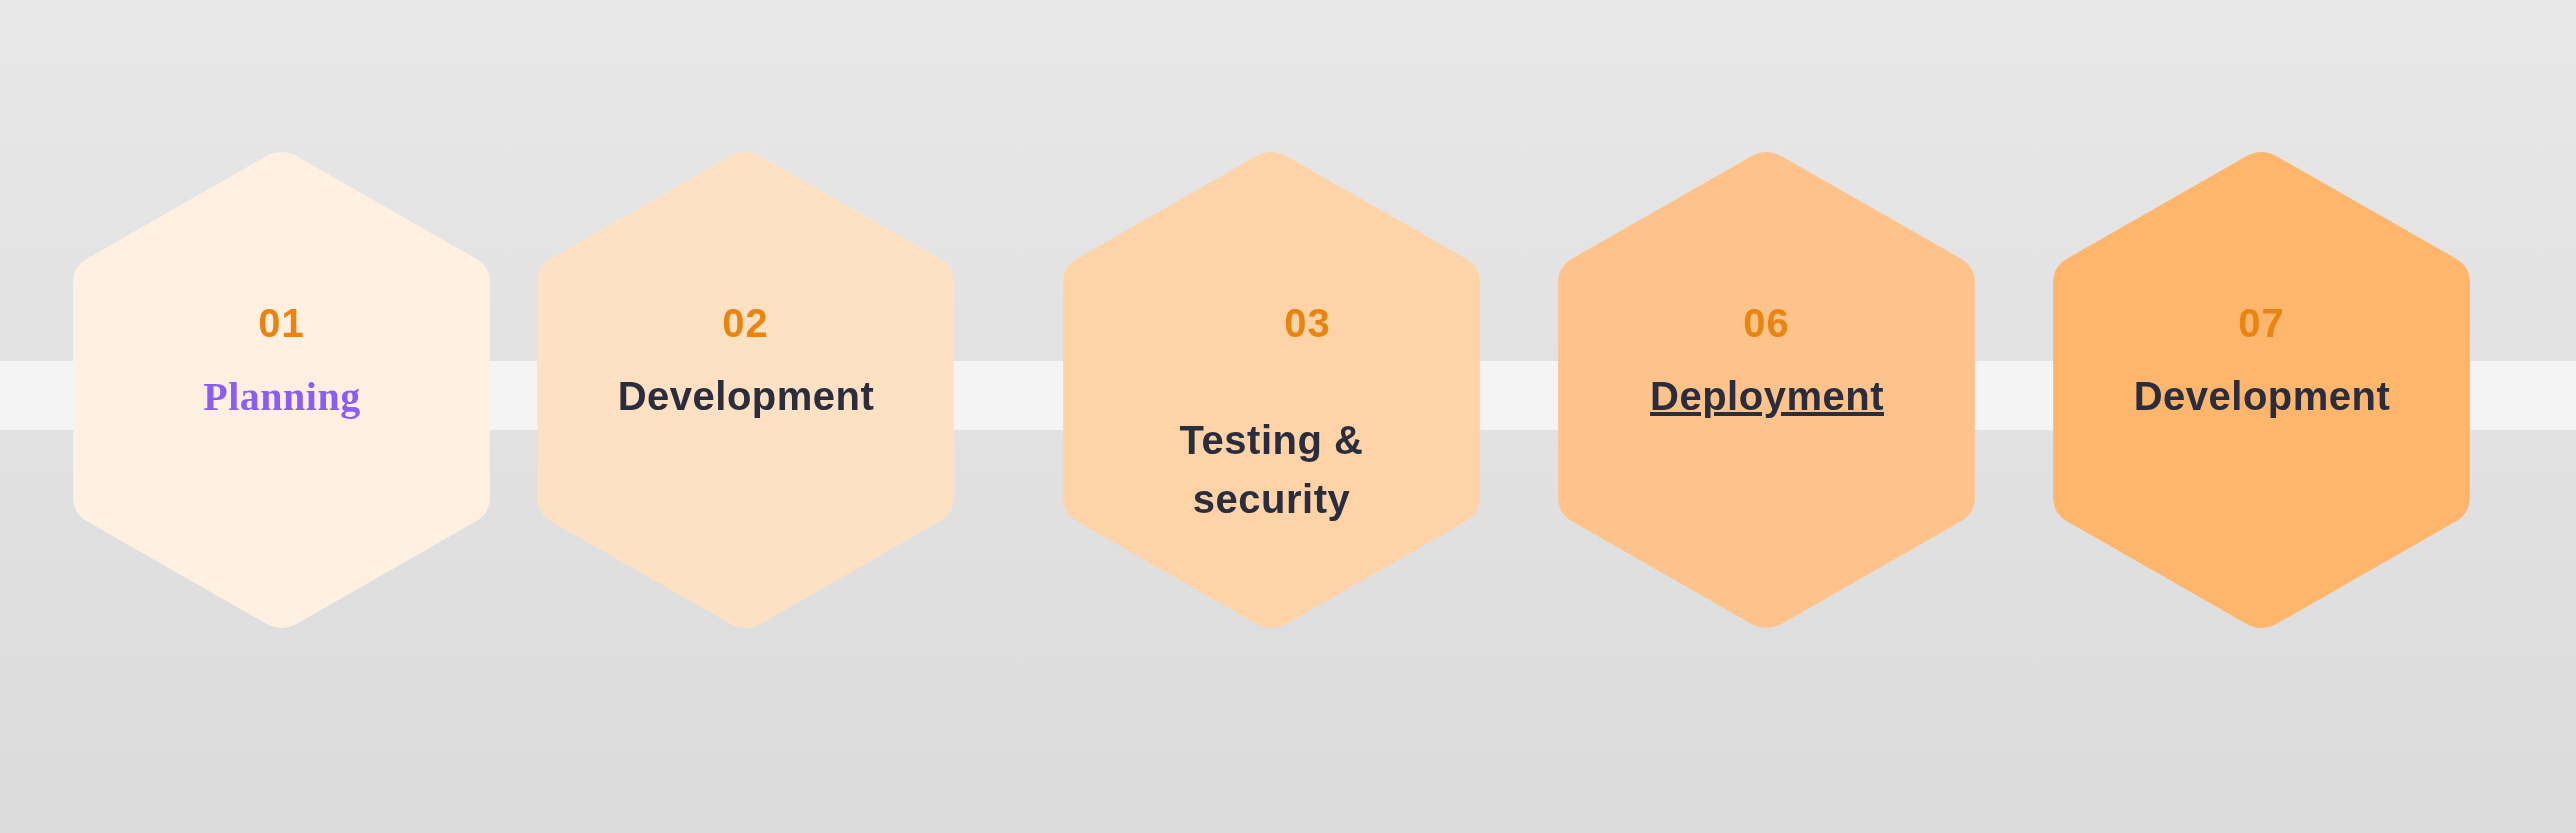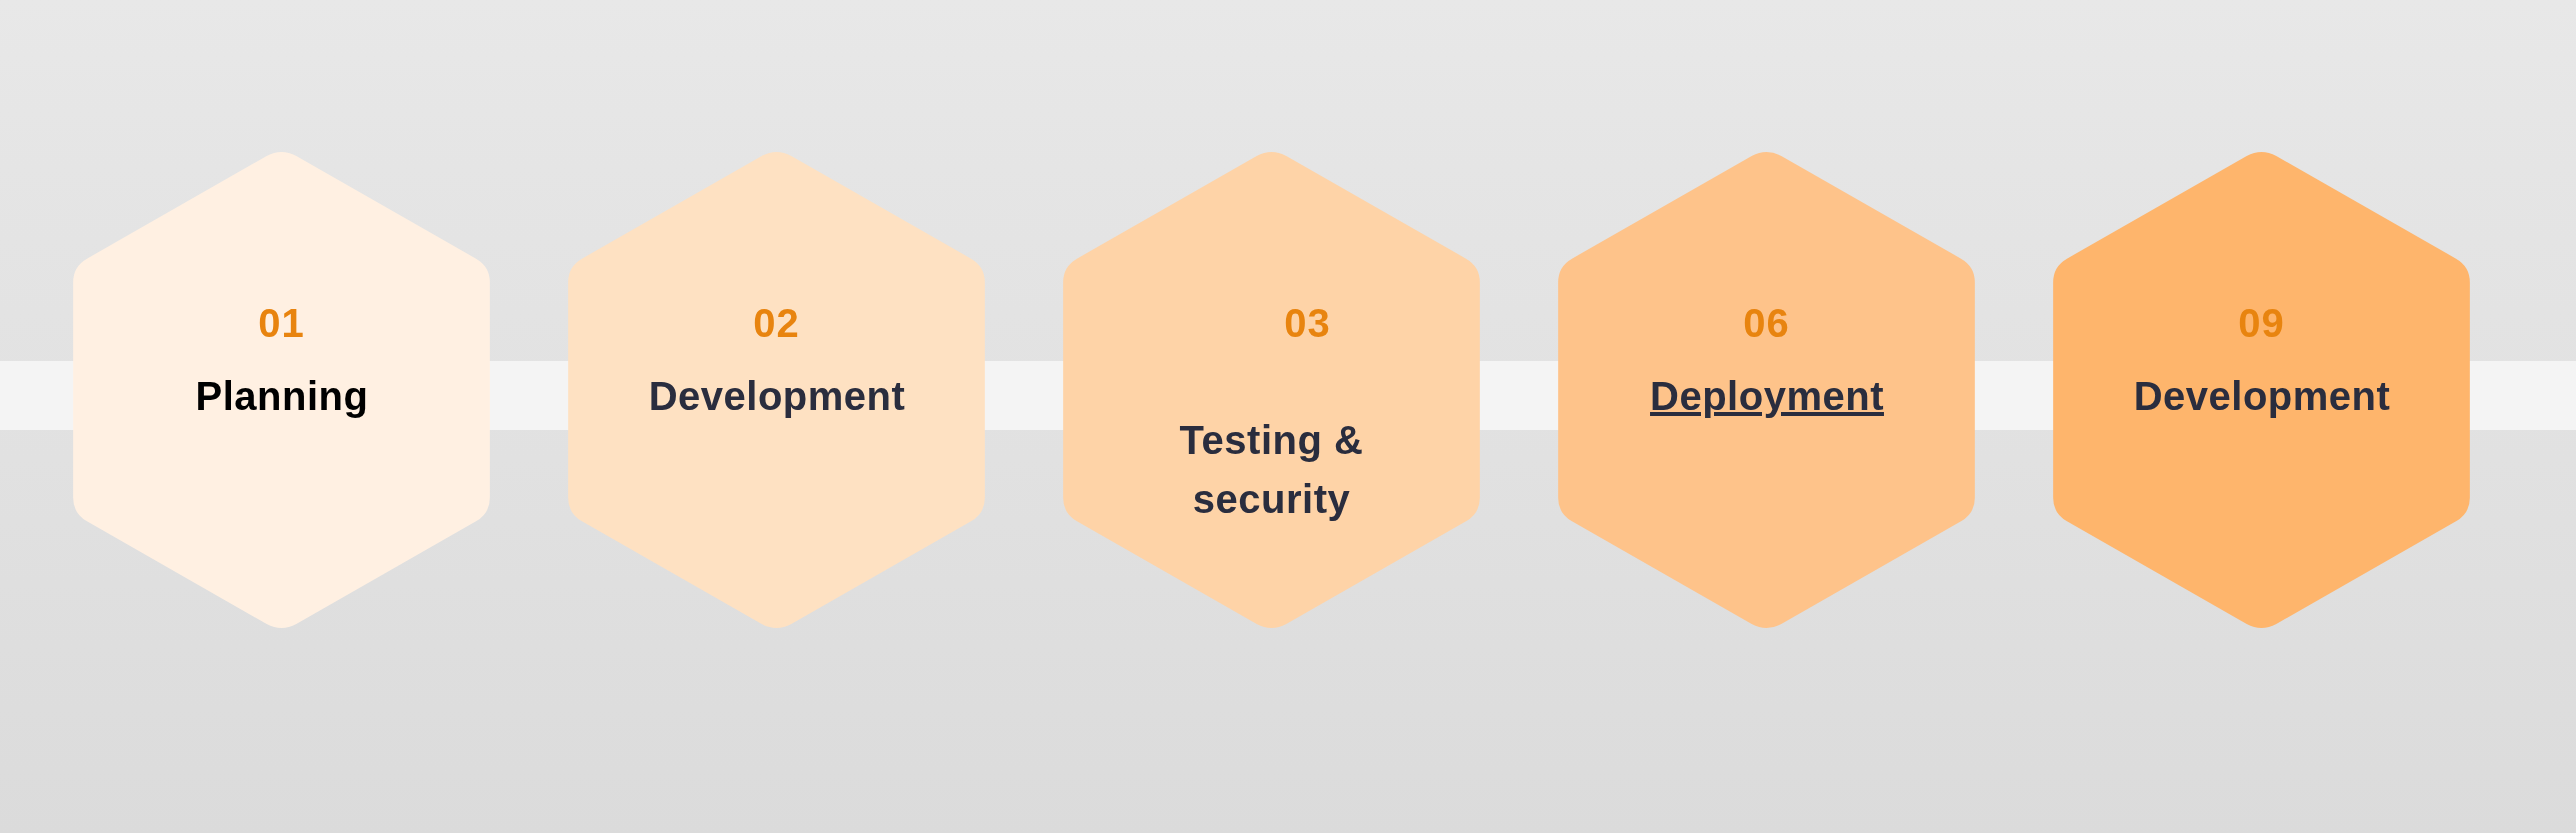--- a/index.html
+++ b/index.html
@@ -69,25 +69,25 @@
 <body>
 
 <div class="band" style="background: rgb(244, 244, 244);"></div>
 
 <div class="hex" style="left:73px;">
   <svg viewBox="0 0 422 478">
     <path d="M196,2 Q211,-6 226,2 L408,106 Q422,114 422,130 L422,348 Q422,364 408,372 L226,476 Q211,484 196,476 L14,372 Q0,364 0,348 L0,130 Q0,114 14,106 Z" fill="#fff0e2"></path>
   </svg>
   <div class="hex-content">
     <div class="step-number" style="color: rgb(232, 132, 15);">01</div>
-    <div class="step-label" style="color: #000000;">Planning</div>
+    <div class="step-label" style="color: #8b5cf6; font-family: Liberation Serif, serif;">Planning</div>
   </div>
 </div>
 
-<div class="hex" style="left:568px;">
+<div class="hex" style="left:537px;">
   <svg viewBox="0 0 422 478">
     <path d="M196,2 Q211,-6 226,2 L408,106 Q422,114 422,130 L422,348 Q422,364 408,372 L226,476 Q211,484 196,476 L14,372 Q0,364 0,348 L0,130 Q0,114 14,106 Z" fill="#fee1c2"></path>
   </svg>
   <div class="hex-content">
     <div class="step-number" style="color: rgb(232, 132, 15);">02</div>
     <div class="step-label" style="color: rgb(42, 45, 62);">Development</div>
   </div>
 </div>
 
 <div class="hex" style="left:1063px;">
@@ -108,17 +108,17 @@
     <div class="step-number" style="color: rgb(232, 132, 15);">06</div>
     <div class="step-label" style="color: rgb(42, 45, 62); text-decoration: underline;">Deployment</div>
   </div>
 </div>
 
 <div class="hex" style="left:2053px;">
   <svg viewBox="0 0 422 478">
     <path d="M196,2 Q211,-6 226,2 L408,106 Q422,114 422,130 L422,348 Q422,364 408,372 L226,476 Q211,484 196,476 L14,372 Q0,364 0,348 L0,130 Q0,114 14,106 Z" fill="#feb56c"></path>
   </svg>
   <div class="hex-content">
-    <div class="step-number" style="color: rgb(232, 132, 15);">09</div>
+    <div class="step-number" style="color: rgb(232, 132, 15);">07</div>
     <div class="step-label" style="color: rgb(42, 45, 62);">Development</div>
   </div>
 </div>
 
 
 </body></html>

